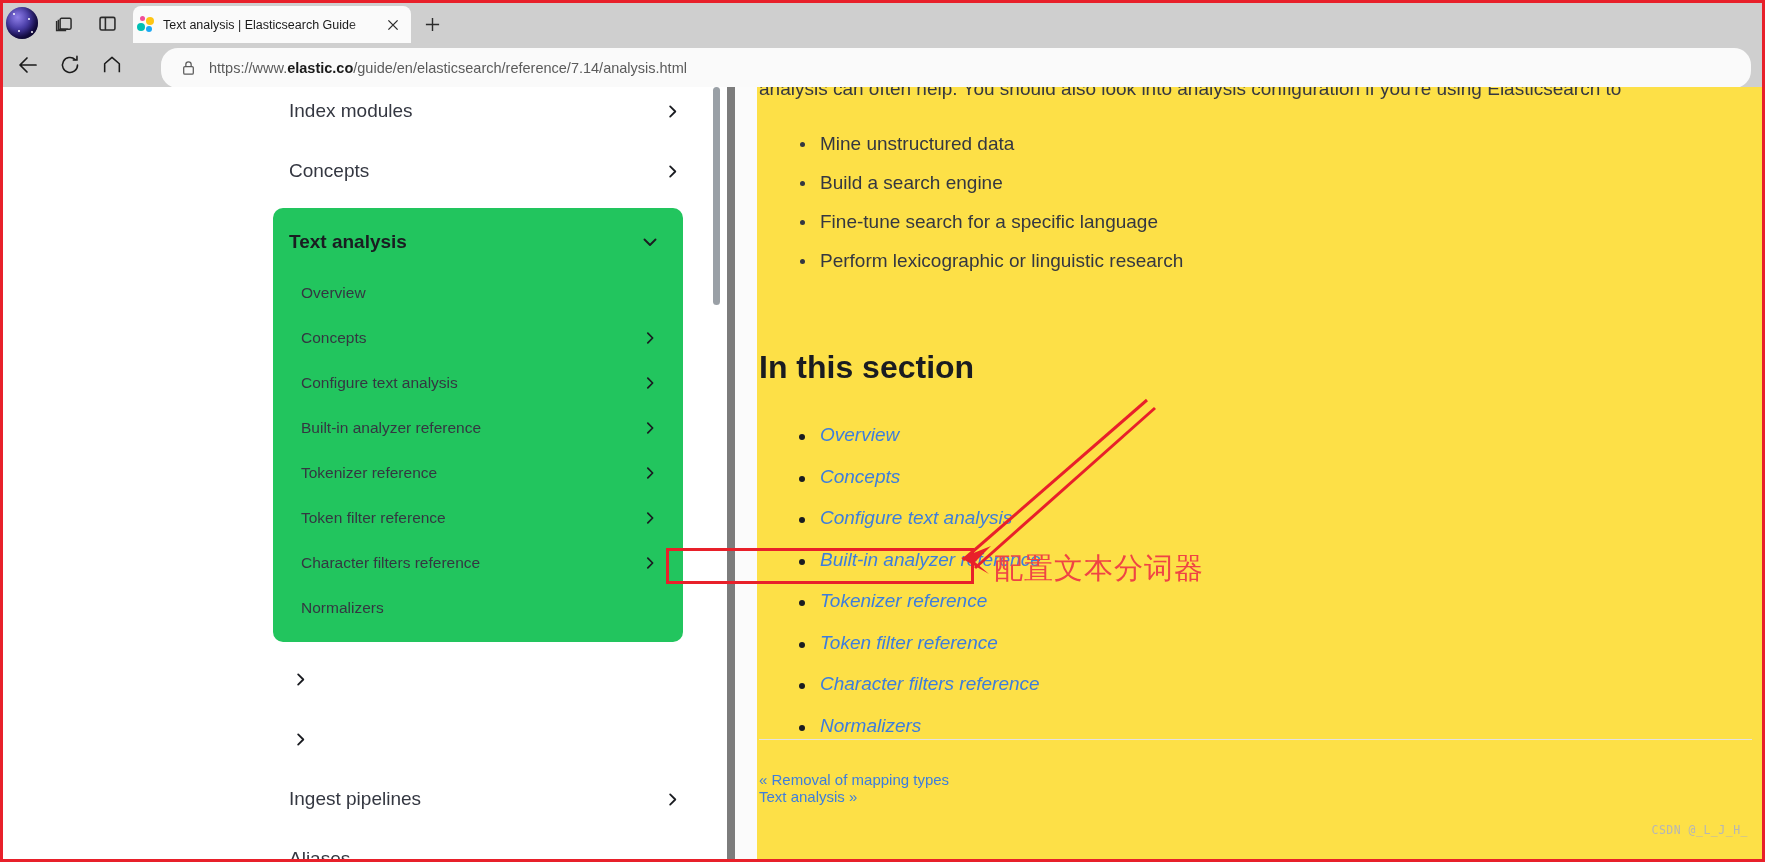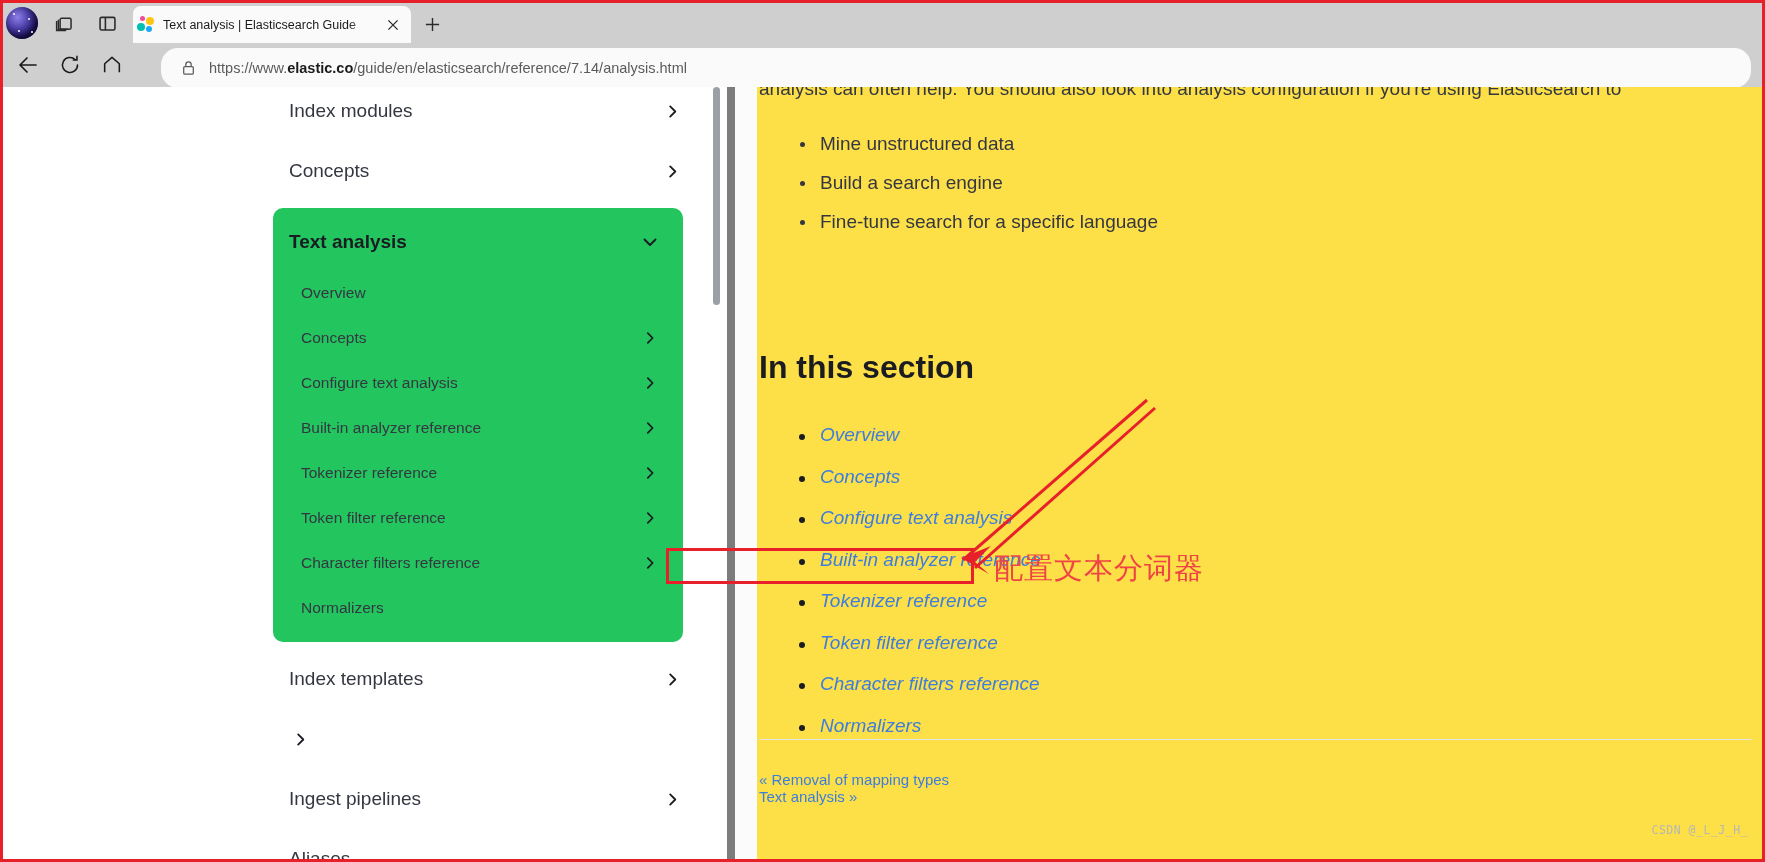--- a/index.html
+++ b/index.html
@@ -403,21 +403,20 @@
                   <path d="M5.5 2.5 L11 8 L5.5 13.5"></path>
                 </svg>
             </span>
           </div>
           <div class="nav-row nav-sub">
             <span class="label">Normalizers</span>
           </div>
         </div>
 
         <div class="nav-row">
-          <span class="label">Index templates</span>
           <span class="chev">
             <svg width="15" height="15" viewBox="0 0 16 16" fill="none" stroke="#1a1c21" stroke-width="1.9" stroke-linecap="round" stroke-linejoin="round">
                 <path d="M5.5 2.5 L11 8 L5.5 13.5"></path>
               </svg>
           </span>
         </div>
         <div class="nav-row">
           <span class="chev">
             <svg width="15" height="15" viewBox="0 0 16 16" fill="none" stroke="#1a1c21" stroke-width="1.9" stroke-linecap="round" stroke-linejoin="round">
                 <path d="M5.5 2.5 L11 8 L5.5 13.5"></path>
@@ -447,20 +446,21 @@
     <div class="content-gutter"></div>
 
     <main class="article">
 
       <div class="clipped-para">analysis can often help. You should also look into analysis configuration if you're using Elasticsearch to</div>
 
       <ul class="bullets">
         <li>Mine unstructured data</li>
         <li>Build a search engine</li>
         <li>Fine-tune search for a specific language</li>
+        <li>Perform lexicographic or linguistic research</li>
       </ul>
 
       <h2 class="section-heading">In this section</h2>
 
       <ul class="section-list">
         <li><a href="#">Overview</a></li>
         <li><a href="#">Concepts</a></li>
         <li><a href="#">Configure text analysis</a></li>
         <li><a href="#">Built-in analyzer reference</a></li>
         <li><a href="#">Tokenizer reference</a></li>

